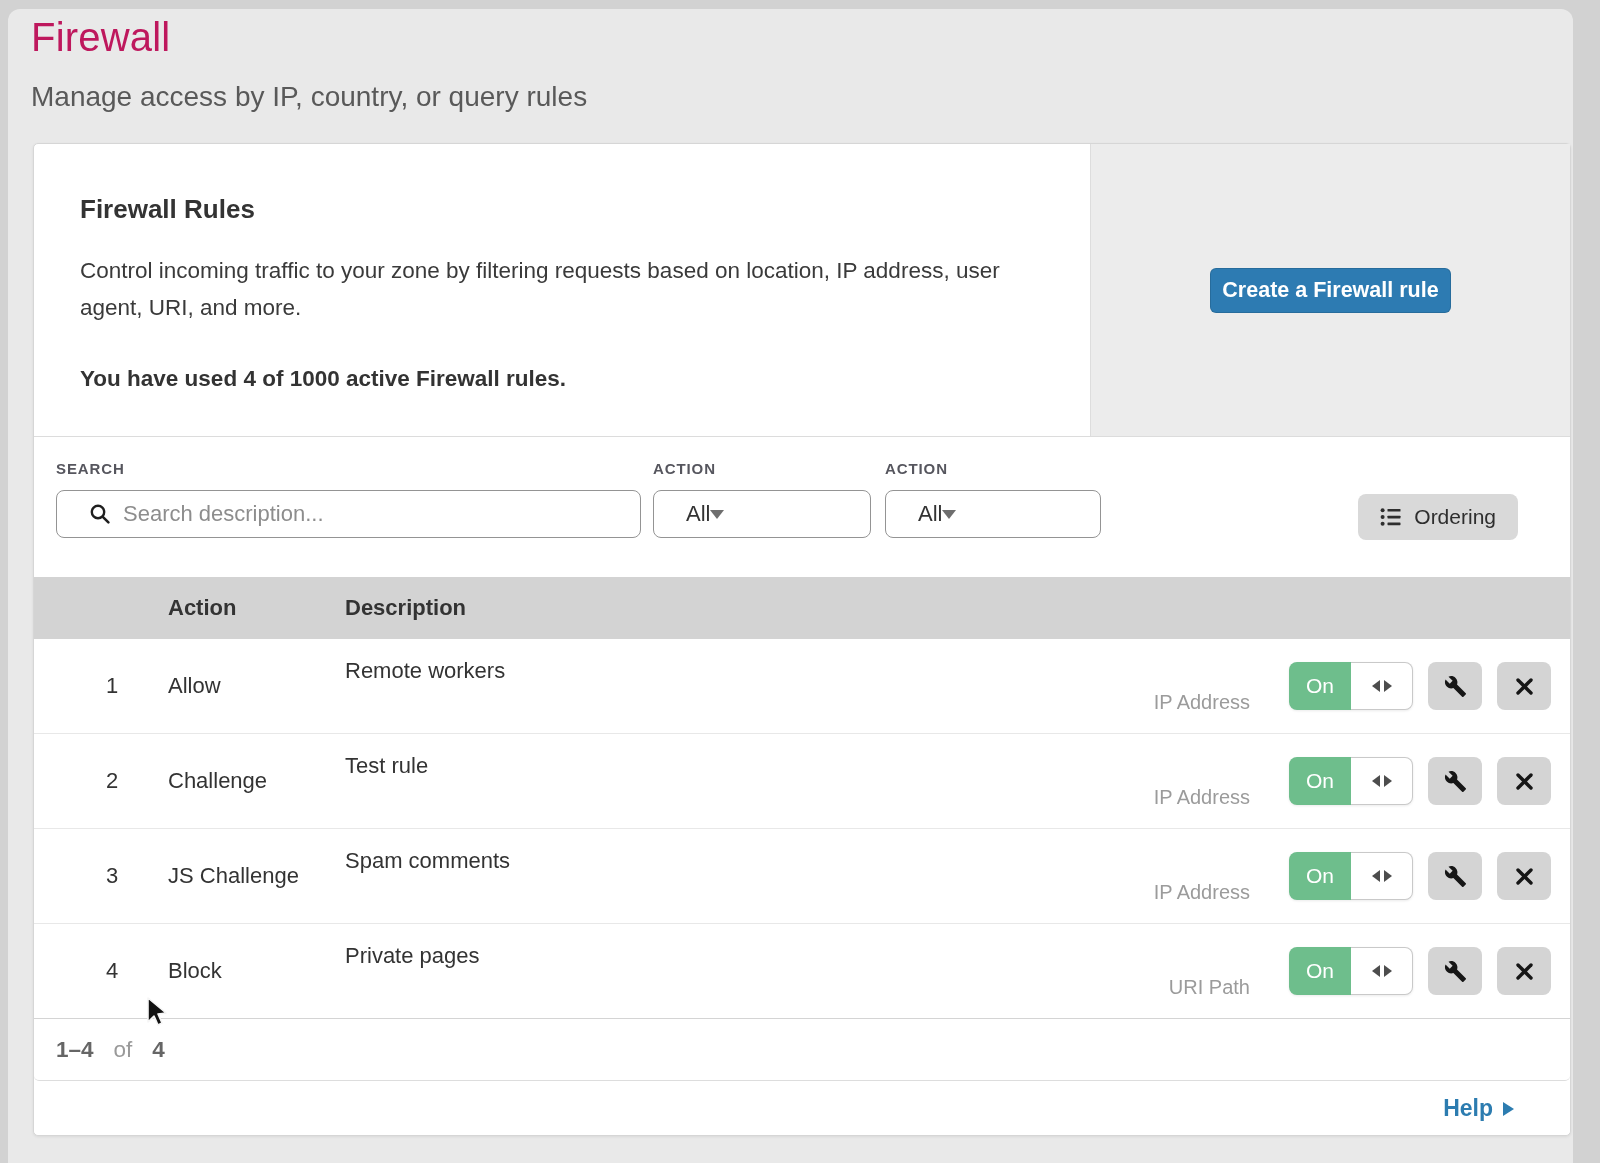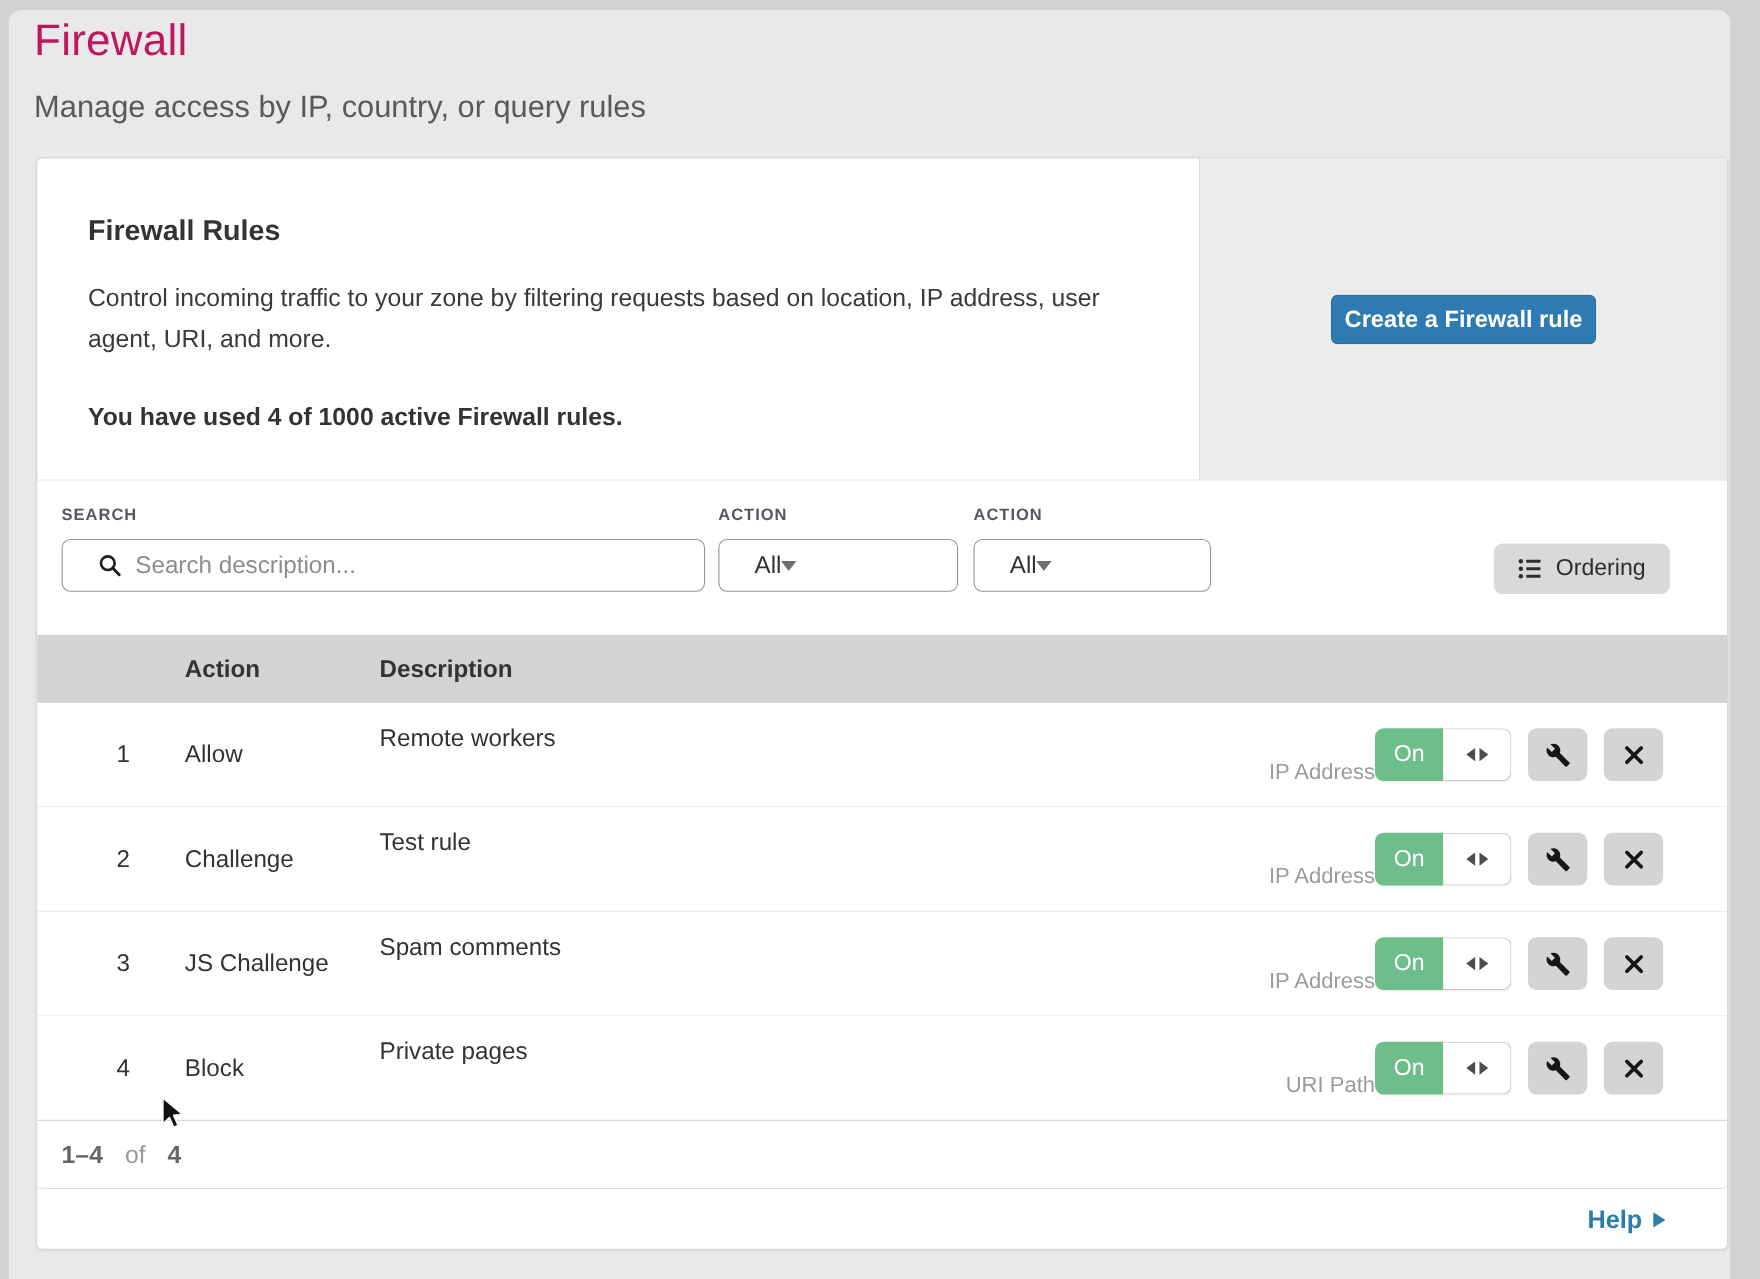--- a/index.html
+++ b/index.html
@@ -87,21 +87,21 @@
   .rule-row{
     height:94px;border-bottom:1px solid #e8e8e8;background:#fff;
   }
   .rule-row:last-child{border-bottom:1px solid #d4d4d4;}
   .cell.num{justify-self:center;padding-left:22px;font-size:22px;color:#333;}
   .cell.action{font-size:22px;color:#333;}
   .desc-title{font-size:22px;color:#333;margin-bottom:7px;}
   .desc-sub{font-size:20px;color:#9b9b9b;text-align:right;}
   .cell.controls{display:flex;align-items:center;}
   
-  .toggle{display:flex;height:48px;cursor:pointer;filter:drop-shadow(0 1px 1px rgba(0,0,0,.08));}
+  .toggle{display:flex;height:48px;cursor:pointer;filter:drop-shadow(0 1px 1px rgba(0,0,0,.08));margin-left:39px;}
   .toggle-on{
     width:62px;background:var(--toggle-green,#6ebe8c);border-radius:8px 0 0 8px;
     color:#fff;font-size:21px;display:flex;align-items:center;justify-content:center;
   }
   .toggle-knob{
     width:62px;box-sizing:border-box;background:#fff;border:1px solid #c9c9c9;border-left:none;
     border-radius:0 8px 8px 0;display:flex;align-items:center;justify-content:center;gap:4px;
   }
   .tri-left{width:0;height:0;border-top:6px solid transparent;border-bottom:6px solid transparent;border-right:8px solid #4d4d4d;}
   .tri-right{width:0;height:0;border-top:6px solid transparent;border-bottom:6px solid transparent;border-left:8px solid #4d4d4d;}

